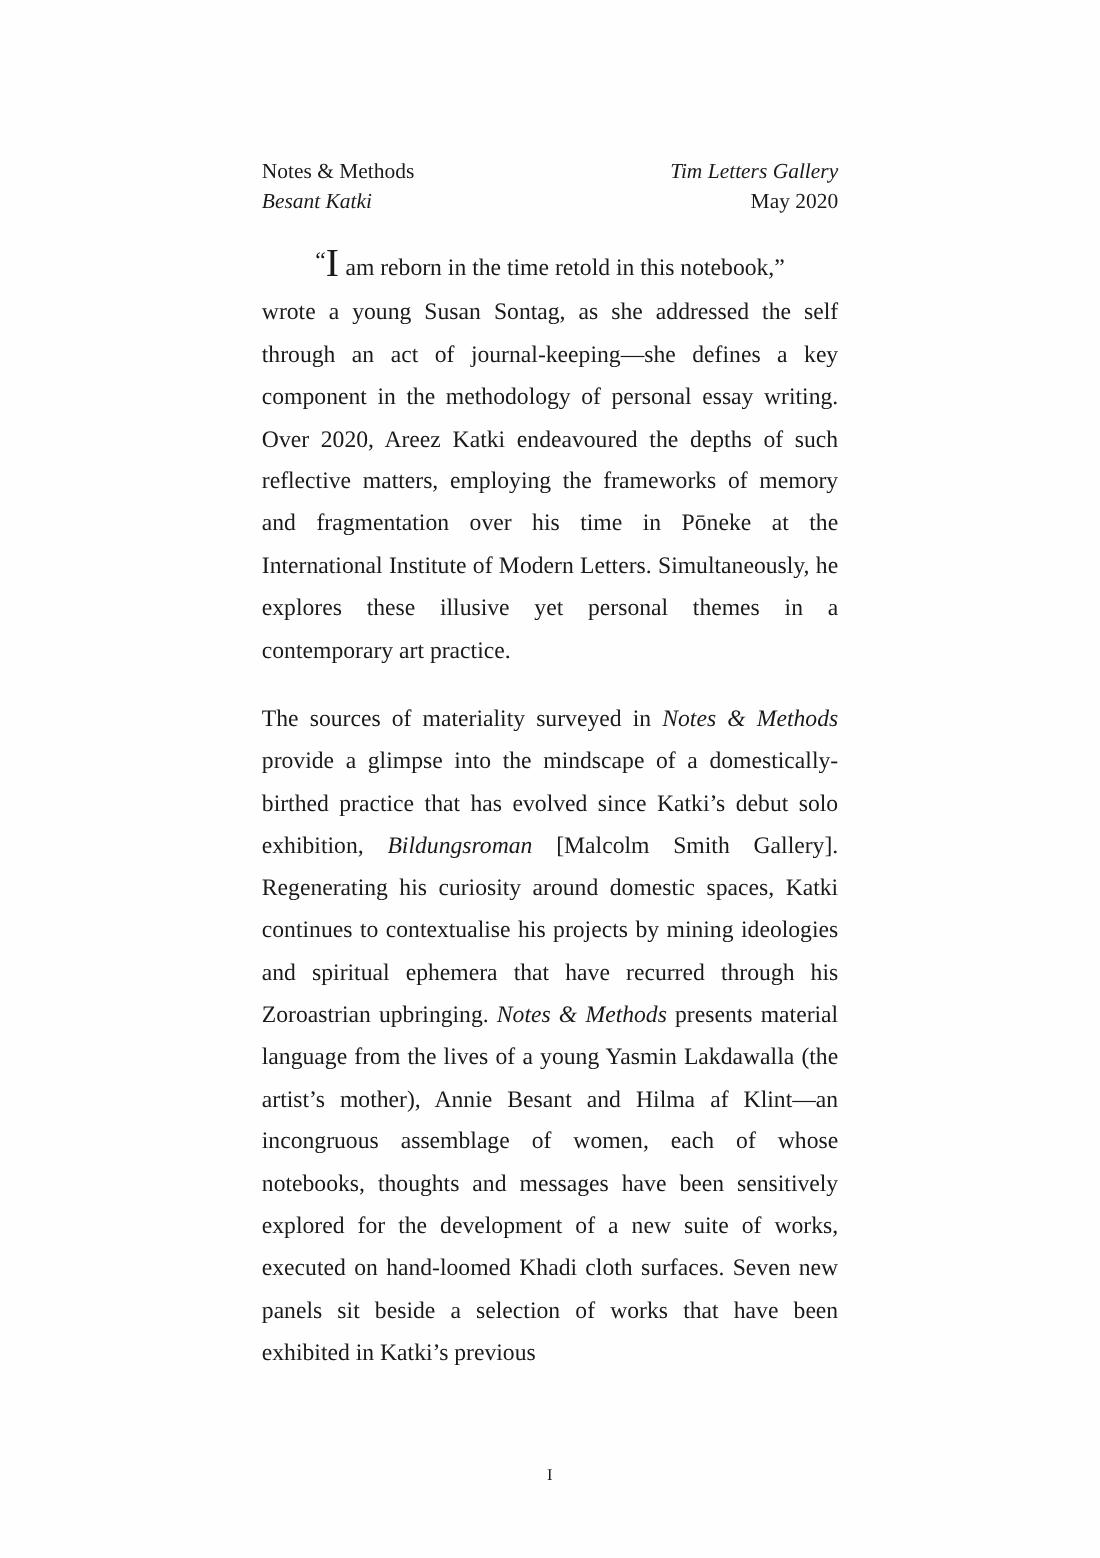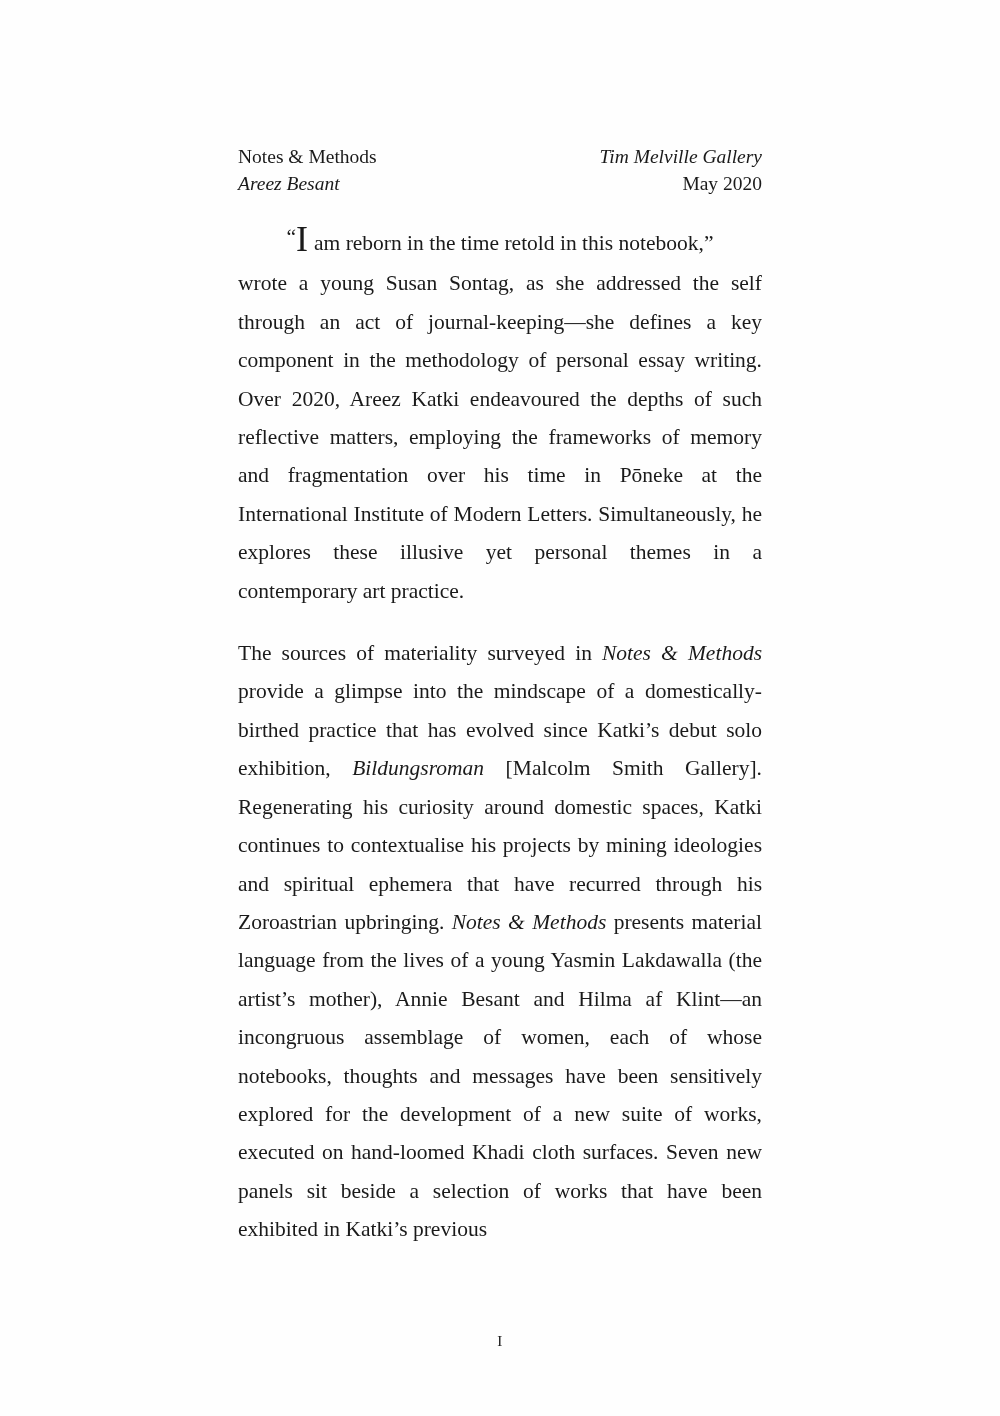--- a/index.html
+++ b/index.html
@@ -105,24 +105,24 @@
   }
 </style>
 </head>
 <body>
 
 <div class="page">
 
   <div class="running-head">
     <div class="rh-row">
       <span class="rh-left">Notes &amp; Methods</span>
-      <span class="rh-right rh-italic">Tim Melville Gallery</span>
+      <span class="rh-right rh-italic">Tim Letters Gallery</span>
     </div>
     <div class="rh-row">
-      <span class="rh-left rh-italic">Areez Besant</span>
+      <span class="rh-left rh-italic">Besant Katki</span>
       <span class="rh-right">May 2020</span>
     </div>
   </div>
 
   <div class="body-block">
 
     <p class="para first-para">
       <span class="opening-line">
         <span class="open-quote">“</span><span class="dropcap">I</span>&nbsp;<span>am reborn in the time retold in this notebook,”</span>
       </span>

